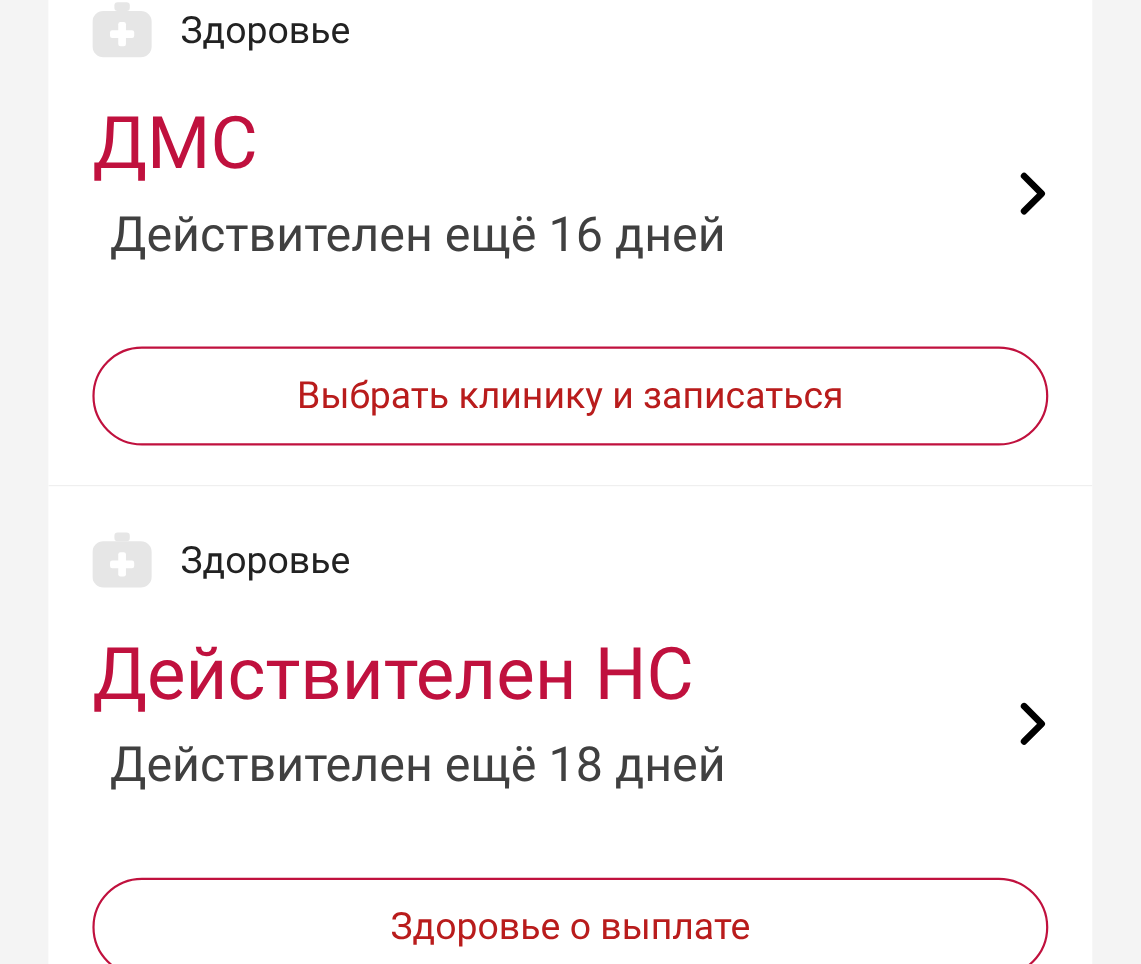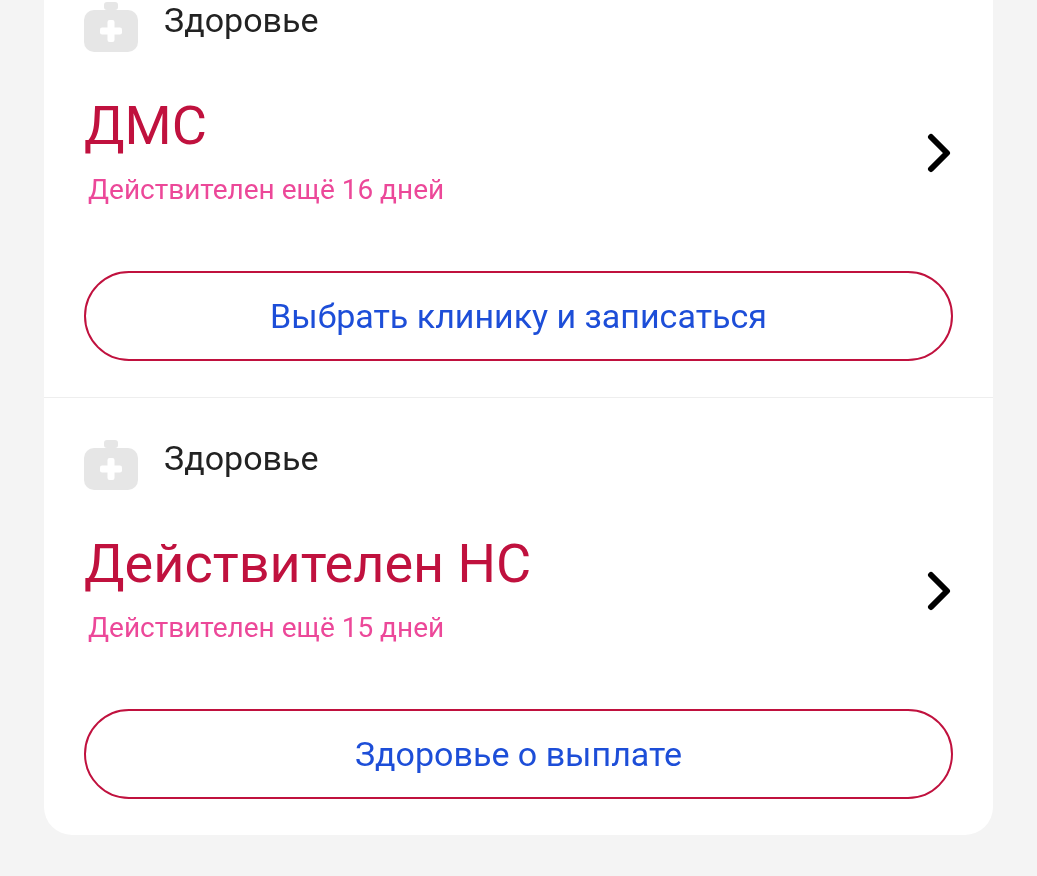--- a/index.html
+++ b/index.html
@@ -23,21 +23,21 @@
   }
   .card {
     padding: 0 40px 36px 40px;
   }
   .card + .card {
     border-top: 1px solid #eeeeee;
     padding-top: 40px;
   }
   .category {
     display: flex;
-    align-items: flex-start;
+    align-items: flex-end;
     gap: 26px;
     margin-bottom: 48px;
   }
   .category-icon {
     width: 54px;
     height: 48px;
     position: relative;
   }
   .category-icon svg { display: block; }
   .category-label {
@@ -45,47 +45,47 @@
     color: #222;
   }
   .title-row {
     display: flex;
     align-items: center;
     justify-content: space-between;
     margin-bottom: 60px;
   }
   .title-block { flex: 1; }
   .title {
-    font-size: 54px;
+    font-size: 66px;
     font-weight: 400;
     color: #c0113e;
     margin: 0 0 18px 0;
     line-height: 1.1;
   }
   .subtitle {
-    font-size: 28px;
-    color: #ec4899;
-    margin: 4px;
+    font-size: 44px;
+    color: #404040;
+    margin: 16px;
     line-height: 1.2;
   }
   .chevron {
     flex: 0 0 auto;
     margin-left: 20px;
   }
   .chevron svg { display: block; }
   .action-button {
     display: flex;
     align-items: center;
     justify-content: center;
     width: 100%;
     height: 90px;
     border: 2px solid #c0113e;
     border-radius: 50px;
     background: #ffffff;
-    color: #1d4ed8;
+    color: #b91c1c;
     font-size: 34px;
     cursor: pointer;
     user-select: none;
   }
 </style>
 </head>
 <body>
 
 <div class="page">
   <div class="cards">
@@ -129,21 +129,21 @@
             <rect x="23.5" y="20" width="7" height="22" rx="2" fill="#ffffff"></rect>
             <rect x="16" y="27.5" width="22" height="7" rx="2" fill="#ffffff"></rect>
           </svg>
         </span>
         <span class="category-label">Здоровье</span>
       </div>
 
       <div class="title-row">
         <div class="title-block">
           <h2 class="title">Действителен НС</h2>
-          <p class="subtitle">Действителен ещё 15 дней</p>
+          <p class="subtitle">Действителен ещё 18 дней</p>
         </div>
         <span class="chevron">
           <svg width="26" height="40" viewBox="0 0 26 40">
             <path d="M4 4 L20 20 L4 36" stroke="#000000" stroke-width="6" fill="none" stroke-linecap="round" stroke-linejoin="round"></path>
           </svg>
         </span>
       </div>
 
       <div class="action-button">
         <span>Здоровье о выплате</span>

